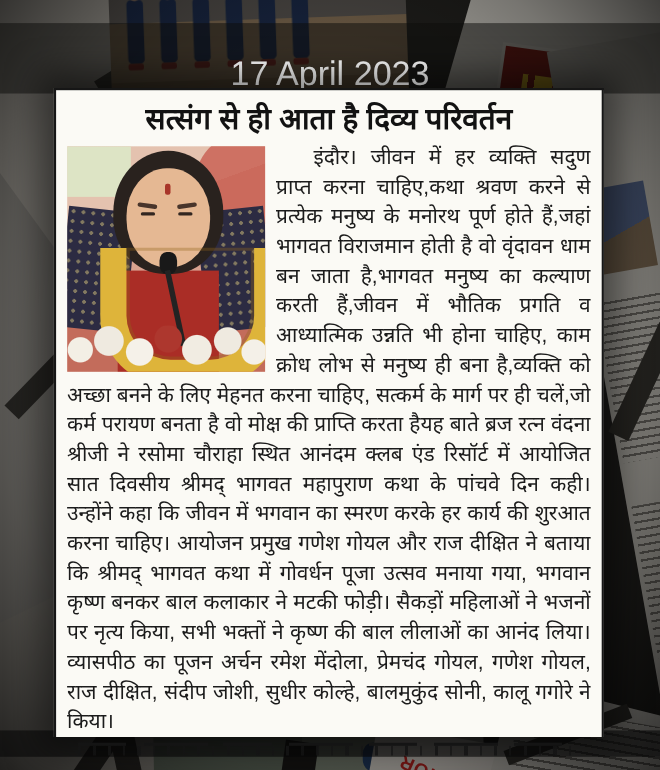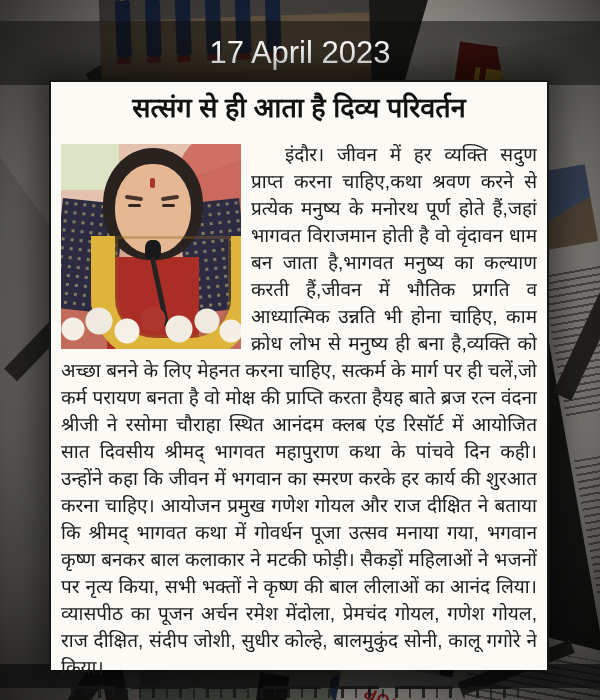--- a/index.html
+++ b/index.html
@@ -61,30 +61,30 @@
   .junior-label{transform:rotate(194deg);color:#c22420;font-weight:bold;font-size:17px;letter-spacing:1px;}
 
   .p-bottomright{left:448px;top:642px;width:220px;height:130px;background:#d4d1c9;transform:rotate(14deg);}
   .p-bottomright .rl{position:absolute;left:14px;top:14px;width:150px;height:90px;transform:rotate(-4deg);}
   .p-bottomright .bigglyph{position:absolute;left:0px;top:30px;width:120px;height:14px;background:#3a3833;transform:rotate(-35deg);}
 
   
   .vignette{position:absolute;inset:0;z-index:2;pointer-events:none;
             background:radial-gradient(ellipse at 50% 46%,rgba(0,0,0,.08) 35%,rgba(0,0,0,.42) 72%,rgba(0,0,0,.78) 100%);}
   .date-band{position:absolute;left:0;top:21px;width:600px;height:64px;z-index:3;
-             background:rgba(14,13,12,.52);display:flex;align-items:center;justify-content:center;}
+             background:rgba(14,13,12,.52);display:flex;align-items:flex-end;justify-content:center;}
   .date-text{color:#fdfdfd;font-size:31px;}
   .bottom-band{position:absolute;left:0;top:664px;width:600px;height:24px;z-index:4;background:rgba(8,8,8,.62);}
 
   
   .clipping{position:absolute;left:49px;top:80px;width:500px;height:590px;z-index:5;
             background:#fbfaf5;border:2px solid #161616;border-bottom:none;
             box-sizing:border-box;padding:4px 10px 0 10px;
             box-shadow:0 0 28px 14px rgba(0,0,0,.5);}
-  .headline{margin:2px 0 16px 0;text-align:center;font-size:27px;font-weight:bold;color:#121212;}
+  .headline{margin:2px 0 5px 0;text-align:center;font-size:27px;font-weight:bold;color:#121212;}
   .article{overflow:hidden;}
   .body-text{margin:0;font-size:19px;line-height:27px;color:#1b1b1b;text-align:justify;text-indent:34px;}
 
   
   .photo{position:relative;float:left;width:180px;height:205px;margin:3px 10px 2px 0;overflow:hidden;
          background:linear-gradient(160deg,#e6c2ad 0 30%,#dca18e 30% 60%,#c96a58 60% 100%);
          filter:saturate(.92);}
   .ph-patch{position:absolute;left:0;top:0;width:58px;height:46px;background:#dde4c3;}
   .ph-posterred{position:absolute;right:-16px;top:-10px;width:80px;height:90px;border-radius:50%;background:#cf5a4c;opacity:.8;}
   .ph-shoulder{position:absolute;bottom:38px;width:62px;height:110px;background:#2c2b44;

